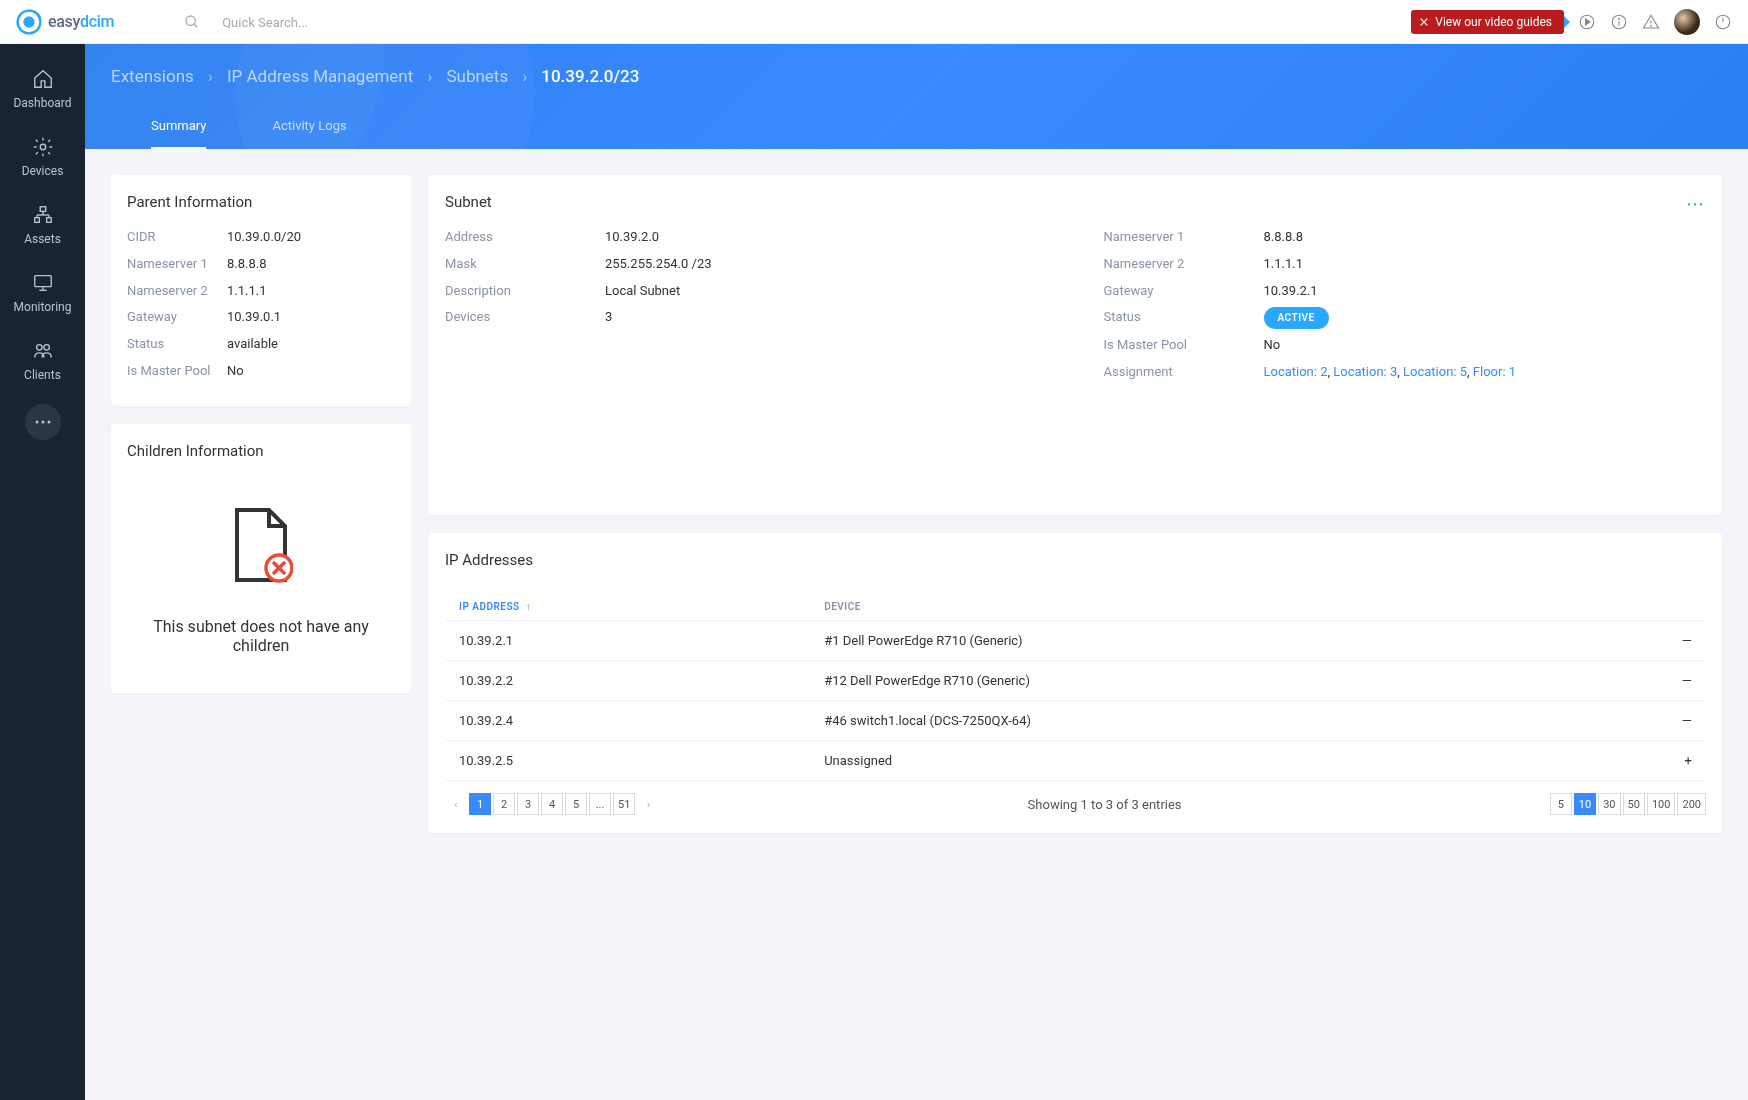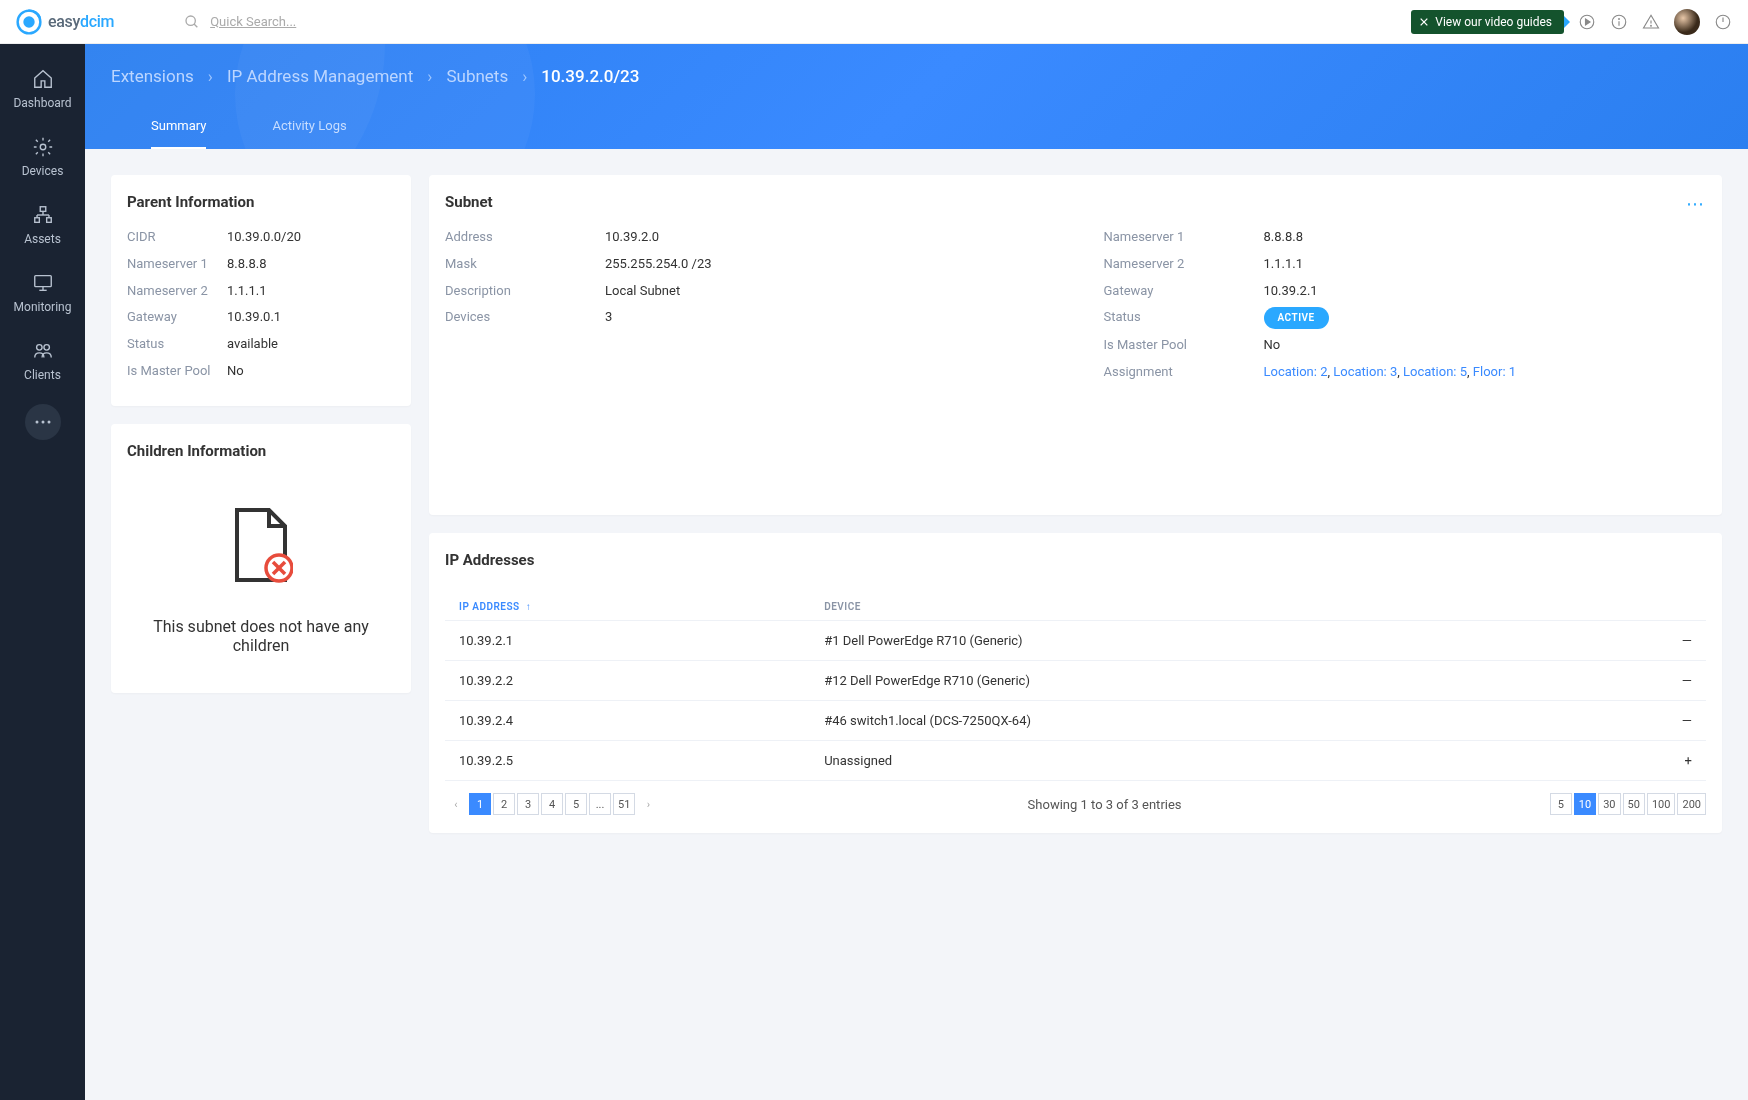--- a/index.html
+++ b/index.html
@@ -5,26 +5,26 @@
 * { margin: 0; padding: 0; box-sizing: border-box; }
 body { font-family: -apple-system, BlinkMacSystemFont, "Segoe UI", Roboto, Arial, sans-serif; background: #f3f5f9; color: #333; font-size: 13px; }
 
 .topbar { height: 44px; background: #fff; display: flex; align-items: center; padding: 12px 16px; border-bottom: 1px solid #eee; position: relative; }
 .logo { display: flex; align-items: center; gap: 6px; }
 .logo-icon { width: 26px; height: 26px; }
 .logo-text { font-size: 16px; font-weight: 500; letter-spacing: -0.3px; }
 .logo-text .easy { color: #5a6a7a; }
 .logo-text .dcim { color: #2aa8ff; }
 
-.search-area { display: flex; align-items: flex-start; margin-left: 70px; color: #aaa; gap: 10px; text-decoration: underline; }
+.search-area { display: flex; align-items: flex-end; margin-left: 70px; color: #aaa; gap: 22px; }
 .search-icon { width: 16px; height: 16px; }
 .search-input-fake { font-size: 13px; color: #aaa; }
 
 .topbar-right { margin-left: auto; display: flex; align-items: center; gap: 14px; }
-.video-guide-btn { background: #14532d; color: #fff; padding: 5px 12px 5px 8px; border-radius: 3px; font-size: 12px; display: flex; align-items: center; gap: 6px; position: relative; cursor: pointer; }
+.video-guide-btn { background: #b91c1c; color: #fff; padding: 5px 12px 5px 8px; border-radius: 3px; font-size: 12px; display: flex; align-items: center; gap: 6px; position: relative; cursor: pointer; }
 .video-guide-btn::after { content: ''; position: absolute; right: -6px; top: 50%; transform: translateY(-50%); border-left: 6px solid #2aa8ff; border-top: 6px solid transparent; border-bottom: 6px solid transparent; }
 .vg-close { width: 10px; height: 10px; }
 .tb-icon { width: 18px; height: 18px; color: #888; cursor: pointer; }
 .avatar { width: 26px; height: 26px; border-radius: 50%; background: radial-gradient(circle at 35% 35%, #e8c7a8 0%, #3a2a1a 60%); cursor: pointer; }
 
 .sidebar { position: fixed; top: 44px; left: 0; bottom: 0; width: 85px; background: #1a2332; display: flex; flex-direction: column; align-items: center; padding-top: 14px; gap: 6px; }
 .side-item { display: flex; flex-direction: column; align-items: center; color: #b8c2d0; font-size: 12px; padding: 10px 0; width: 100%; cursor: pointer; gap: 6px; }
 .side-item svg { width: 22px; height: 22px; }
 .side-more { width: 36px; height: 36px; border-radius: 50%; background: #2a3545; display: flex; align-items: center; justify-content: center; color: #b8c2d0; margin-top: 6px; cursor: pointer; }
 
@@ -37,21 +37,21 @@
 .breadcrumb a { color: #bcd6ff; text-decoration: none; }
 .breadcrumb .current { color: #fff; font-weight: 500; }
 .chev { color: #9ec6ff; }
 .tabs { display: flex; gap: 26px; padding: 0 26px; position: relative; z-index: 1; }
 .tab { padding: 10px 0 14px 0; font-size: 13px; color: #c7ddff; cursor: pointer; border-bottom: 2px solid transparent; margin-left: 40px; }
 .tab.active { color: #fff; border-bottom-color: #fff; }
 
 .content { padding: 26px; display: grid; grid-template-columns: 300px 1fr; gap: 18px; align-items: start; }
 
 .card { background: #fff; border-radius: 4px; padding: 18px 16px; box-shadow: 0 1px 2px rgba(0,0,0,0.03); }
-.card-title { font-size: 15px; color: #333; font-weight: 700; margin-bottom: 16px; }
+.card-title { font-size: 15px; color: #333; font-weight: 400; margin-bottom: 16px; }
 
 .kv-row { display: flex; margin-bottom: 6px; font-size: 13px; line-height: 1.6; }
 .kv-key { width: 100px; color: #8a94a5; }
 .kv-val { color: #333; }
 
 .left-col { display: flex; flex-direction: column; gap: 18px; }
 
 .empty-state { text-align: center; padding: 30px 10px 20px 10px; }
 .empty-icon { width: 64px; height: 78px; margin: 0 auto 30px auto; }
 .empty-text { font-size: 16px; color: #333; }

